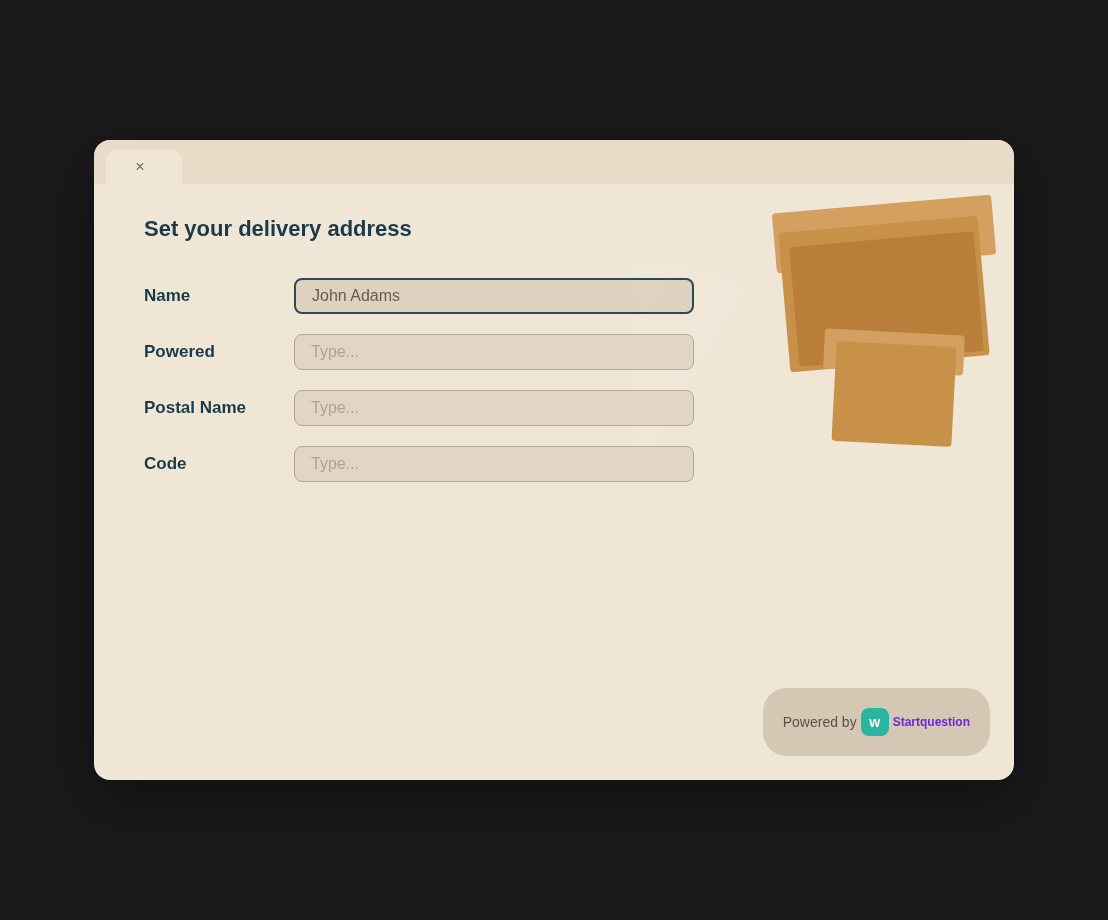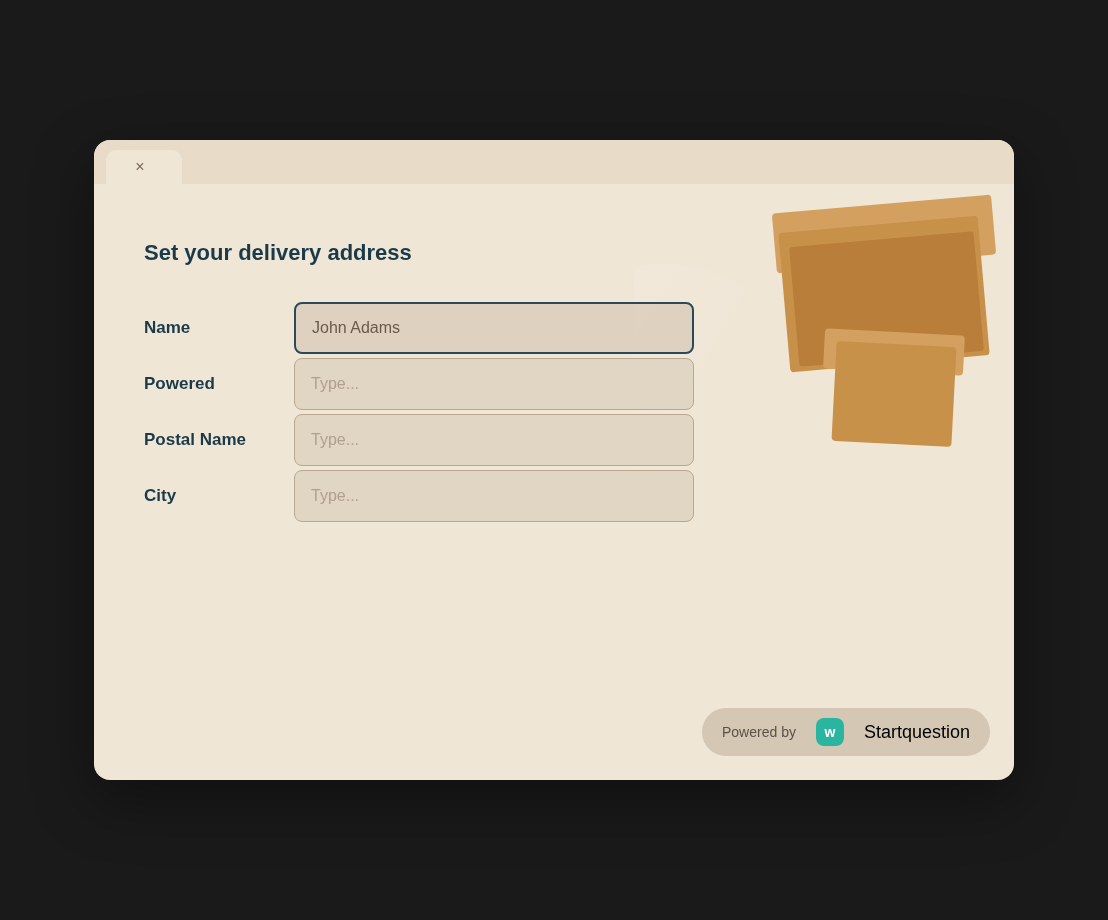--- a/index.html
+++ b/index.html
@@ -60,50 +60,50 @@
     }
 
     .modal-body {
       display: flex;
       height: calc(100% - 44px);
       position: relative;
     }
 
     .form-section {
       flex: 1;
-      padding: 56px 50px;
+      padding: 32px 50px;
       position: relative;
       z-index: 2;
     }
 
     .form-title {
       font-size: 22px;
       font-weight: 700;
       color: #1a3a4a;
       margin-bottom: 36px;
     }
 
     .form-row {
       display: flex;
       align-items: center;
-      margin-bottom: 4px;
+      margin-bottom: 20px;
     }
 
     .form-label {
       width: 150px;
       font-size: 17px;
       font-weight: 600;
       color: #1a3a4a;
       flex-shrink: 0;
     }
 
     .form-input {
       flex: 1;
       max-width: 400px;
-      height: 52px;
+      height: 36px;
       background: rgba(210, 195, 175, 0.5);
       border: 1.5px solid #b8a890;
       border-radius: 8px;
       padding: 0 16px;
       font-size: 16px;
       color: #6a5a48;
       outline: none;
     }
 
     .form-input.focused {
@@ -193,24 +193,24 @@
       transform: rotate(-15deg);
       z-index: 3;
     }
 
     .powered-by {
       position: absolute;
       bottom: 24px;
       right: 24px;
       display: flex;
       align-items: center;
-      gap: 20px;
+      gap: 4px;
       background: rgba(200, 185, 165, 0.7);
       border-radius: 24px;
-      padding: 10px 20px;
+      padding: 20px 20px;
       z-index: 10;
     }
 
     .powered-by-text {
       font-size: 14px;
       color: #5a5048;
     }
 
     .startquestion-logo {
       width: 28px;
@@ -219,23 +219,23 @@
       border-radius: 8px;
       display: flex;
       align-items: center;
       justify-content: center;
       color: white;
       font-size: 14px;
       font-weight: 700;
     }
 
     .startquestion-name {
-      font-size: 18px;
-      font-weight: 400;
-      color: #000000;
+      font-size: 12px;
+      font-weight: 700;
+      color: #6d28d9;
     }
   </style>
 </head>
 <body>
 
 <div class="modal-window">
 
   <div class="tab-bar">
     <div class="tab-item">
       <button class="close-btn">
@@ -258,21 +258,21 @@
         <label class="form-label">Powered</label>
         <input type="text" class="form-input" value="" placeholder="Type..." style="">
       </div>
 
       <div class="form-row">
         <label class="form-label">Postal Name</label>
         <input type="text" class="form-input" value="" placeholder="Type..." style="">
       </div>
 
       <div class="form-row">
-        <label class="form-label">City</label>
+        <label class="form-label">Code</label>
         <input type="text" class="form-input" value="" placeholder="Type..." style="">
       </div>
     </div>
 
     <div class="decoration-area">
       <div class="box-lid"></div>
       <div class="box-main"></div>
       <div class="box-inner"></div>
       <div class="box-small-lid"></div>
       <div class="box-small"></div>

